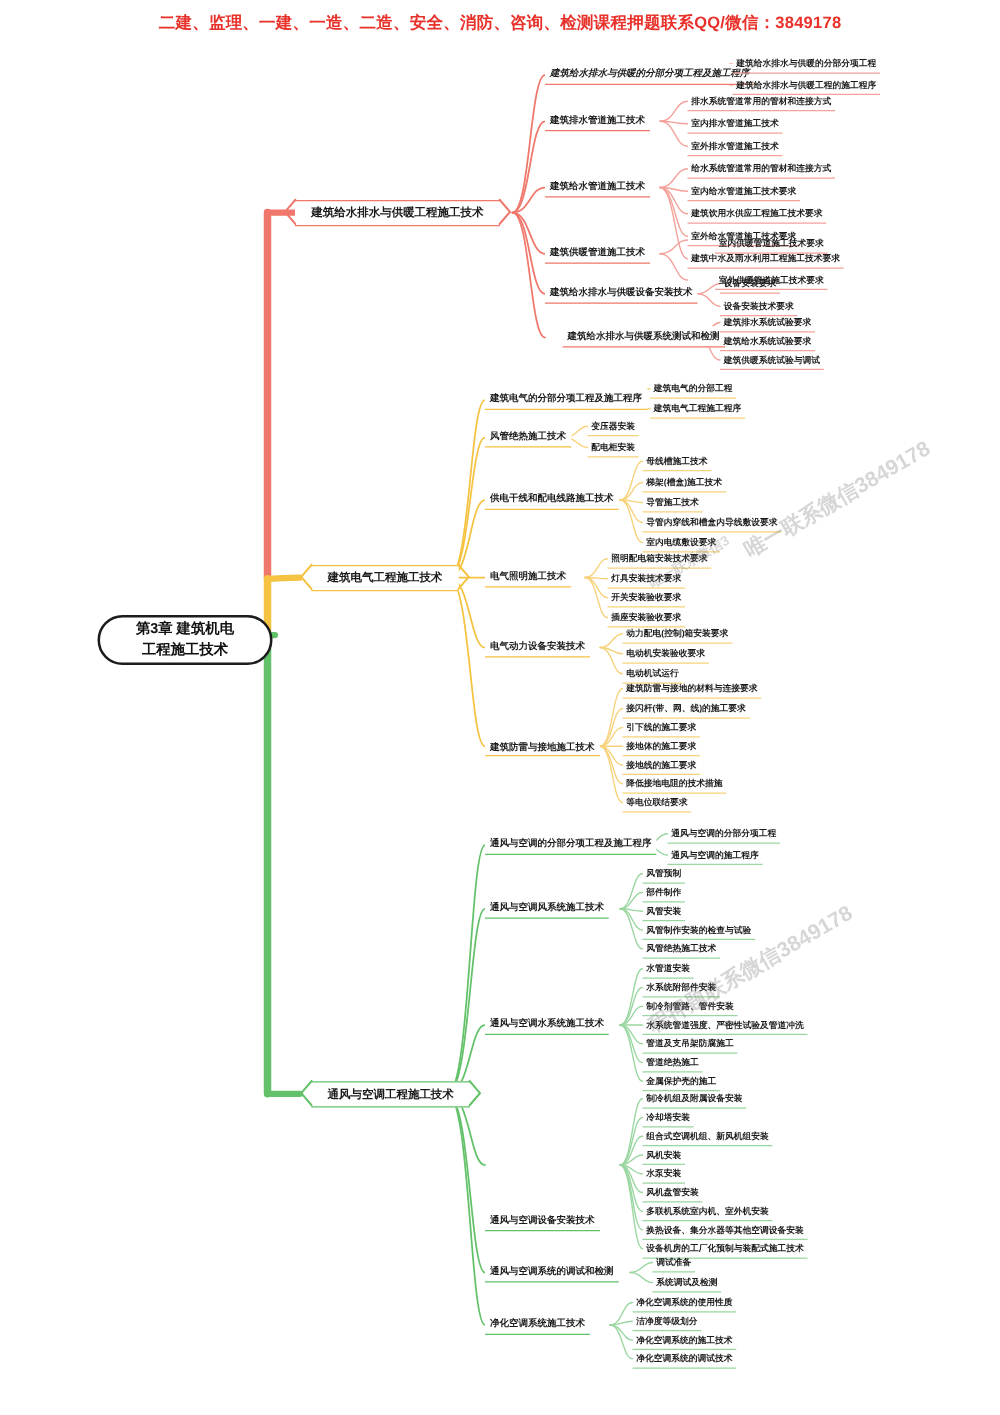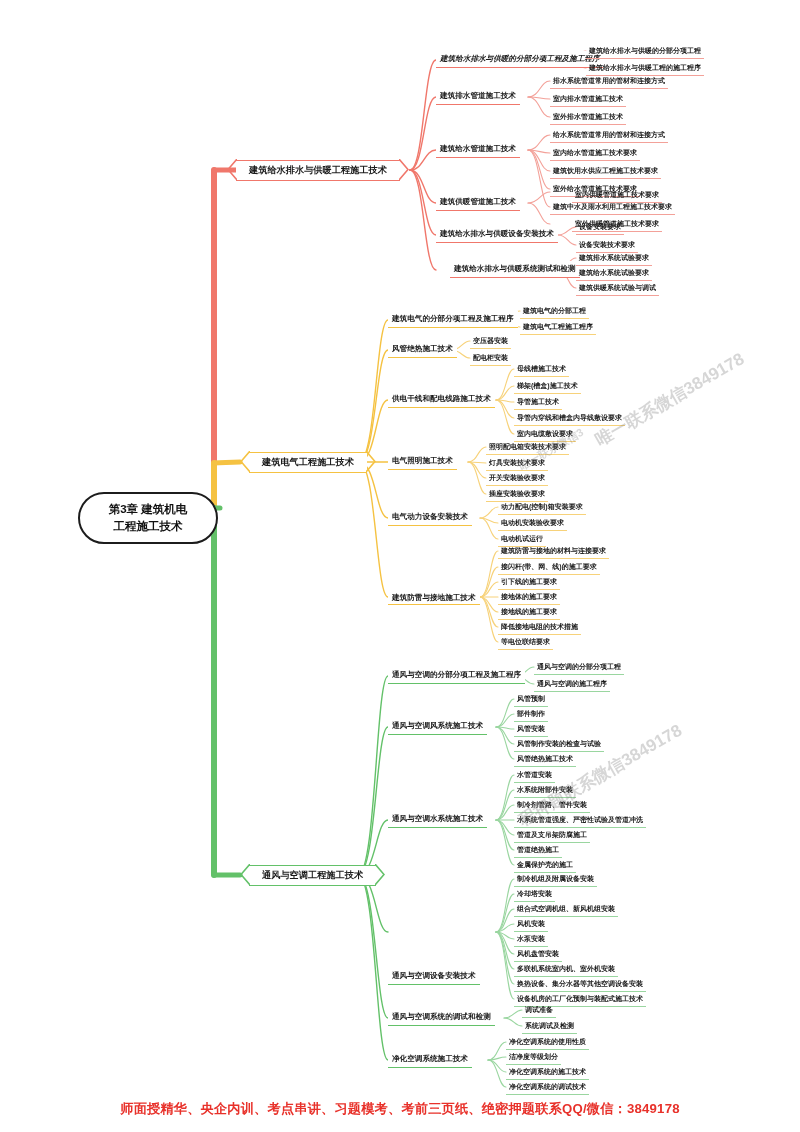--- a/index.html
+++ b/index.html
@@ -33,21 +33,21 @@
   #wires {
     position: absolute; left:0; top:0;
     width: 800px; height: 1132px;
     pointer-events: none;
   }
 
   
   #root-node {
     position: absolute;
     left: 78px; top: 492px;
-    width: 140px; height: 52px;
+    width: 140px; height: 40px;
     border: 2.2px solid #1c1c1c;
     border-radius: 26px;
     background: #fff;
     display: flex; flex-direction: column;
     align-items: center; justify-content: center;
     font-size: 11.5px; font-weight: bold; color: #111;
     line-height: 1.45;
     z-index: 5;
   }
   #root-node .rl { display:block; white-space: nowrap; }
@@ -115,20 +115,21 @@
     pointer-events: none;
     z-index: 9;
   }
   .wm.small { font-size: 11px; color: rgba(120,120,120,0.28); }
 </style>
 </head>
 <body>
 
 <div id="page">
 
+  <div class="banner" id="header-banner">二建、监理、一建、一造、二造、安全、消防、咨询、检测课程押题联系QQ/微信：3849178</div>
 
   <svg id="wires" viewBox="0 0 800 1132">
     <g fill="none" stroke-linecap="round" stroke-linejoin="round">
 
       <path d="M214 170 L214 463" stroke="#f0776b" stroke-width="6"></path>
       <path d="M214 463 L214 508" stroke="#f5c242" stroke-width="6"></path>
       <path d="M214 508 L214 875" stroke="#63c169" stroke-width="6"></path>
 
       <path d="M214 170 C 222 170, 222 170, 236 170" stroke="#f0776b" stroke-width="5"></path>
       <path d="M214 463 C 224 463, 228 462, 240 462" stroke="#f5c242" stroke-width="5"></path>
@@ -559,14 +560,13 @@
       <span>净化空调系统的施工技术</span>
     </div>
   <div class="l3 green" style="left:506px; top:1080px;">
       <span>净化空调系统的调试技术</span>
     </div>
 
   <div class="wm" style="left:597px; top:430px;">唯一联系微信3849178</div>
   <div class="wm" style="left:520px; top:810px;">程押题联系微信3849178</div>
   <div class="wm small" style="left:520px; top:460px;">唯一联系微信3</div>
 
-  <div class="banner" id="footer-banner">师面授精华、央企内训、考点串讲、习题模考、考前三页纸、绝密押题联系QQ/微信：3849178</div>
 </div>
 
 </body></html>

